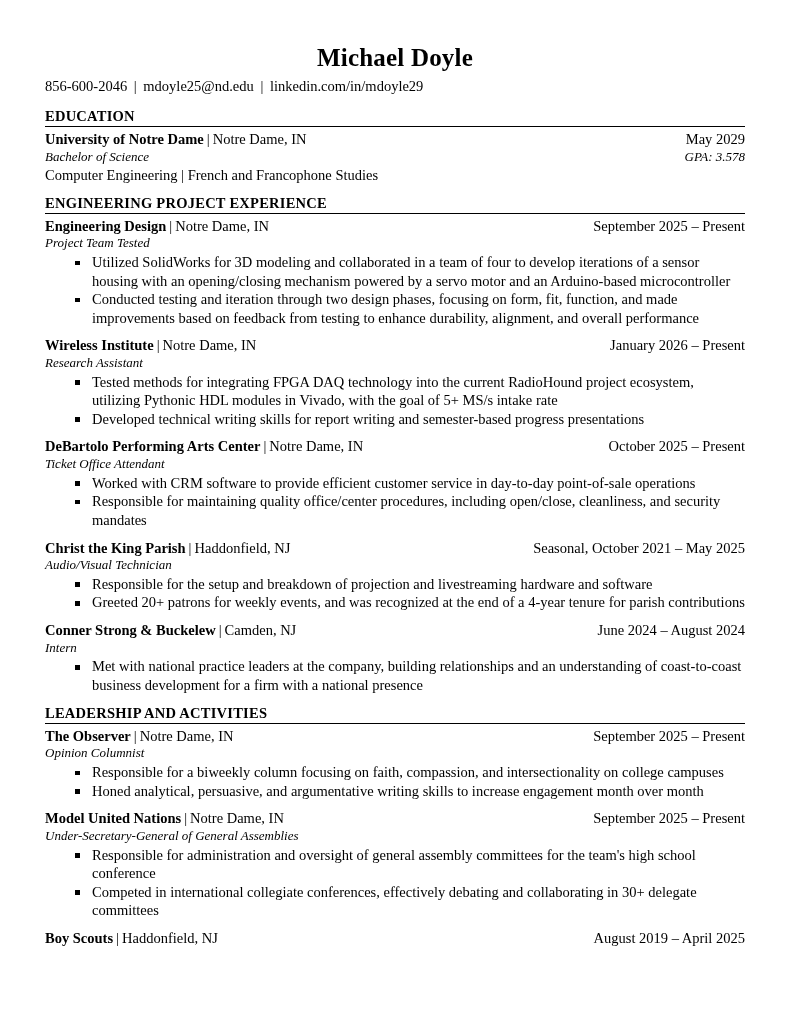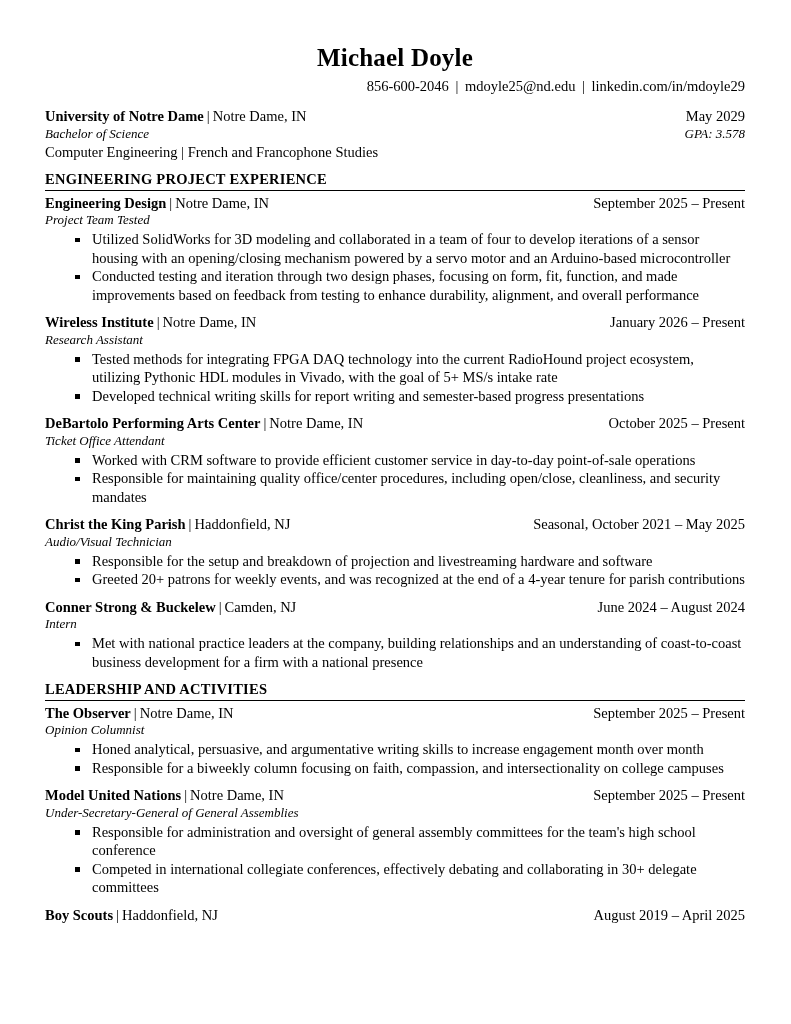--- a/index.html
+++ b/index.html
@@ -24,21 +24,21 @@
   
   .resume-name {
     text-align: center;
     font-size: 25px;
     font-weight: bold;
     letter-spacing: 0.2px;
     line-height: 1.1;
     margin: 0 0 6px 0;
   }
   .contact-line {
-    text-align: right;
+    text-align: left;
     font-size: 14.5px;
     line-height: 1.2;
     margin: 0 0 12px 0;
   }
   .contact-sep {
     padding: 0 3px;
   }
 
   
   .section {
@@ -141,20 +141,21 @@
     <div class="contact-line">
       <span>856-600-2046</span>
       <span class="contact-sep">|</span>
       <span>mdoyle25@nd.edu</span>
       <span class="contact-sep">|</span>
       <span>linkedin.com/in/mdoyle29</span>
     </div>
   </div>
 
   <div class="section">
+    <div class="section-heading">EDUCATION</div>
 
     <div class="edu-row">
       <div>
         <span class="entry-org">University of Notre Dame</span><span class="entry-pipe">|</span><span class="entry-loc">Notre Dame, IN</span>
       </div>
       <div class="entry-date">May 2029</div>
     </div>
 
     <div class="edu-row sub">
       <div>Bachelor of Science</div>
@@ -233,22 +234,22 @@
   <div class="section">
     <div class="section-heading">LEADERSHIP AND ACTIVITIES</div>
     <div>
         <div class="entry">
           <div class="entry-head">
             <div><span class="entry-org">The Observer</span><span class="entry-pipe">|</span><span class="entry-loc">Notre Dame, IN</span></div>
             <div class="entry-date">September 2025 – Present</div>
           </div>
           <div class="entry-role">Opinion Columnist</div>
           <ul class="bullets">
+            <li><span class="sq"></span><span>Responsible for a biweekly column focusing on faith, compassion, and intersectionality on college campuses</span></li>
             <li><span class="sq"></span><span>Honed analytical, persuasive, and argumentative writing skills to increase engagement month over month</span></li>
-            <li><span class="sq"></span><span>Responsible for a biweekly column focusing on faith, compassion, and intersectionality on college campuses</span></li>
           </ul>
         </div>
         <div class="entry">
           <div class="entry-head">
             <div><span class="entry-org">Model United Nations</span><span class="entry-pipe">|</span><span class="entry-loc">Notre Dame, IN</span></div>
             <div class="entry-date">September 2025 – Present</div>
           </div>
           <div class="entry-role">Under-Secretary-General of General Assemblies</div>
           <ul class="bullets">
             <li><span class="sq"></span><span>Responsible for administration and oversight of general assembly committees for the team's high school conference</span></li>

